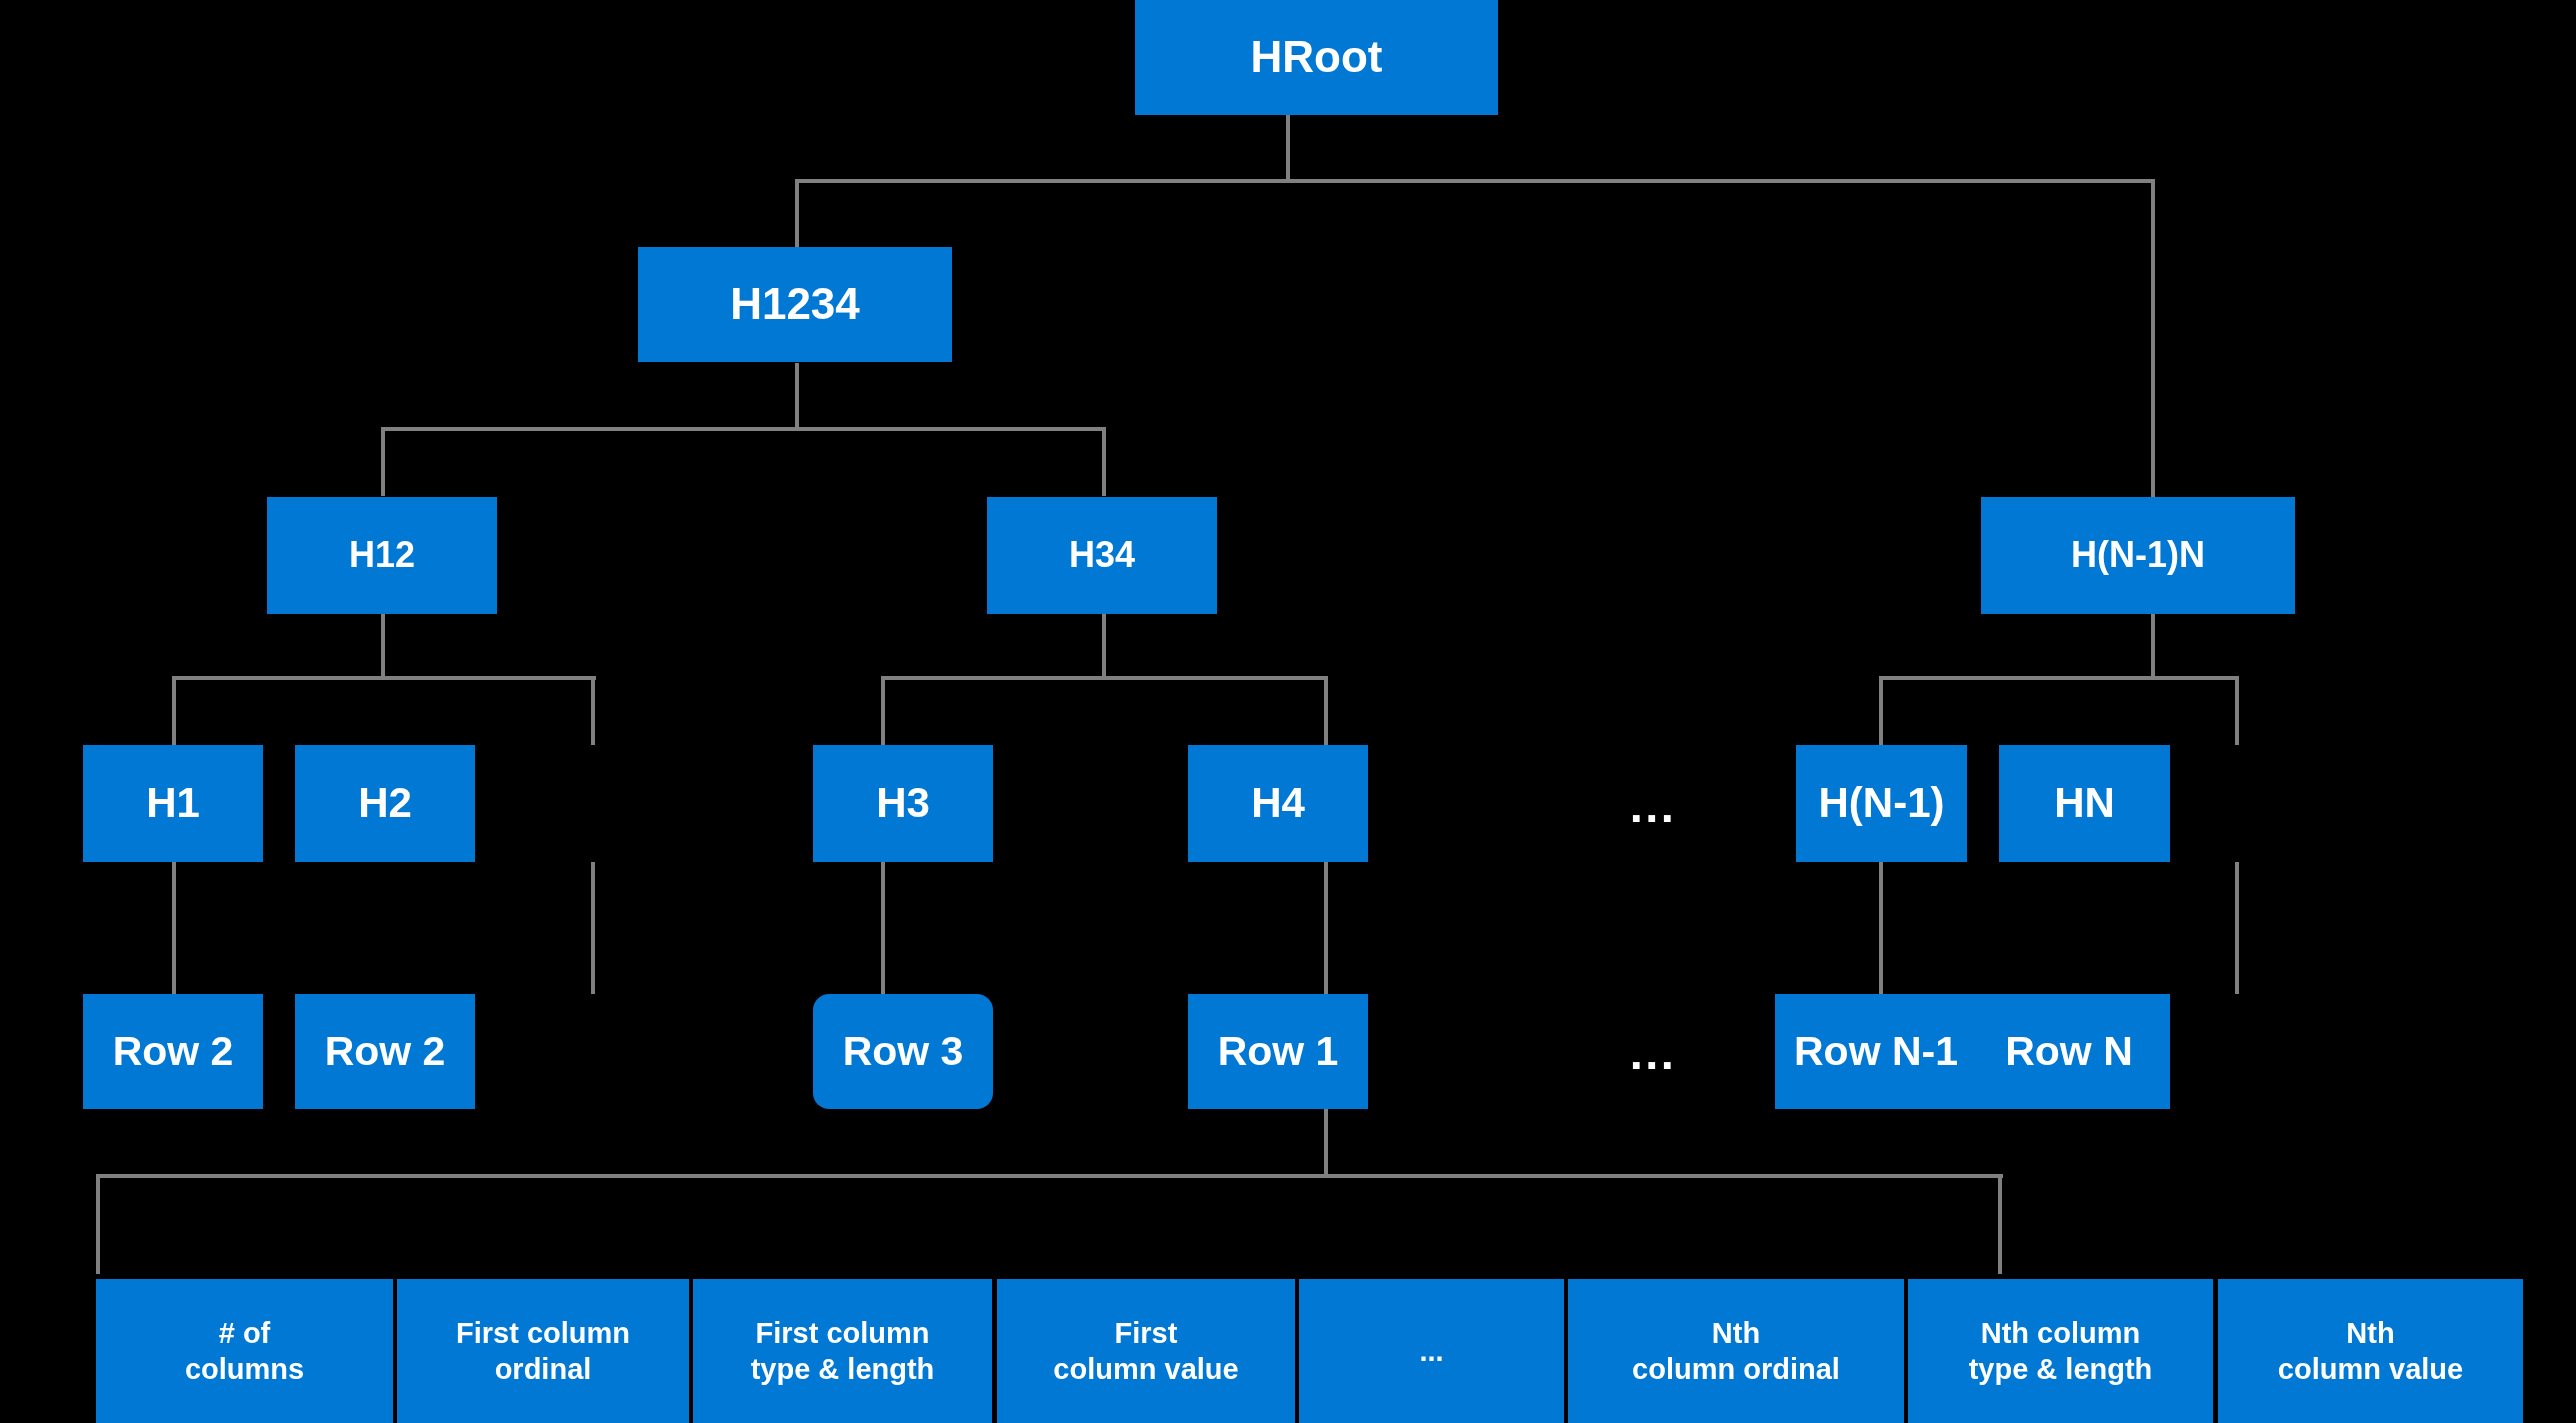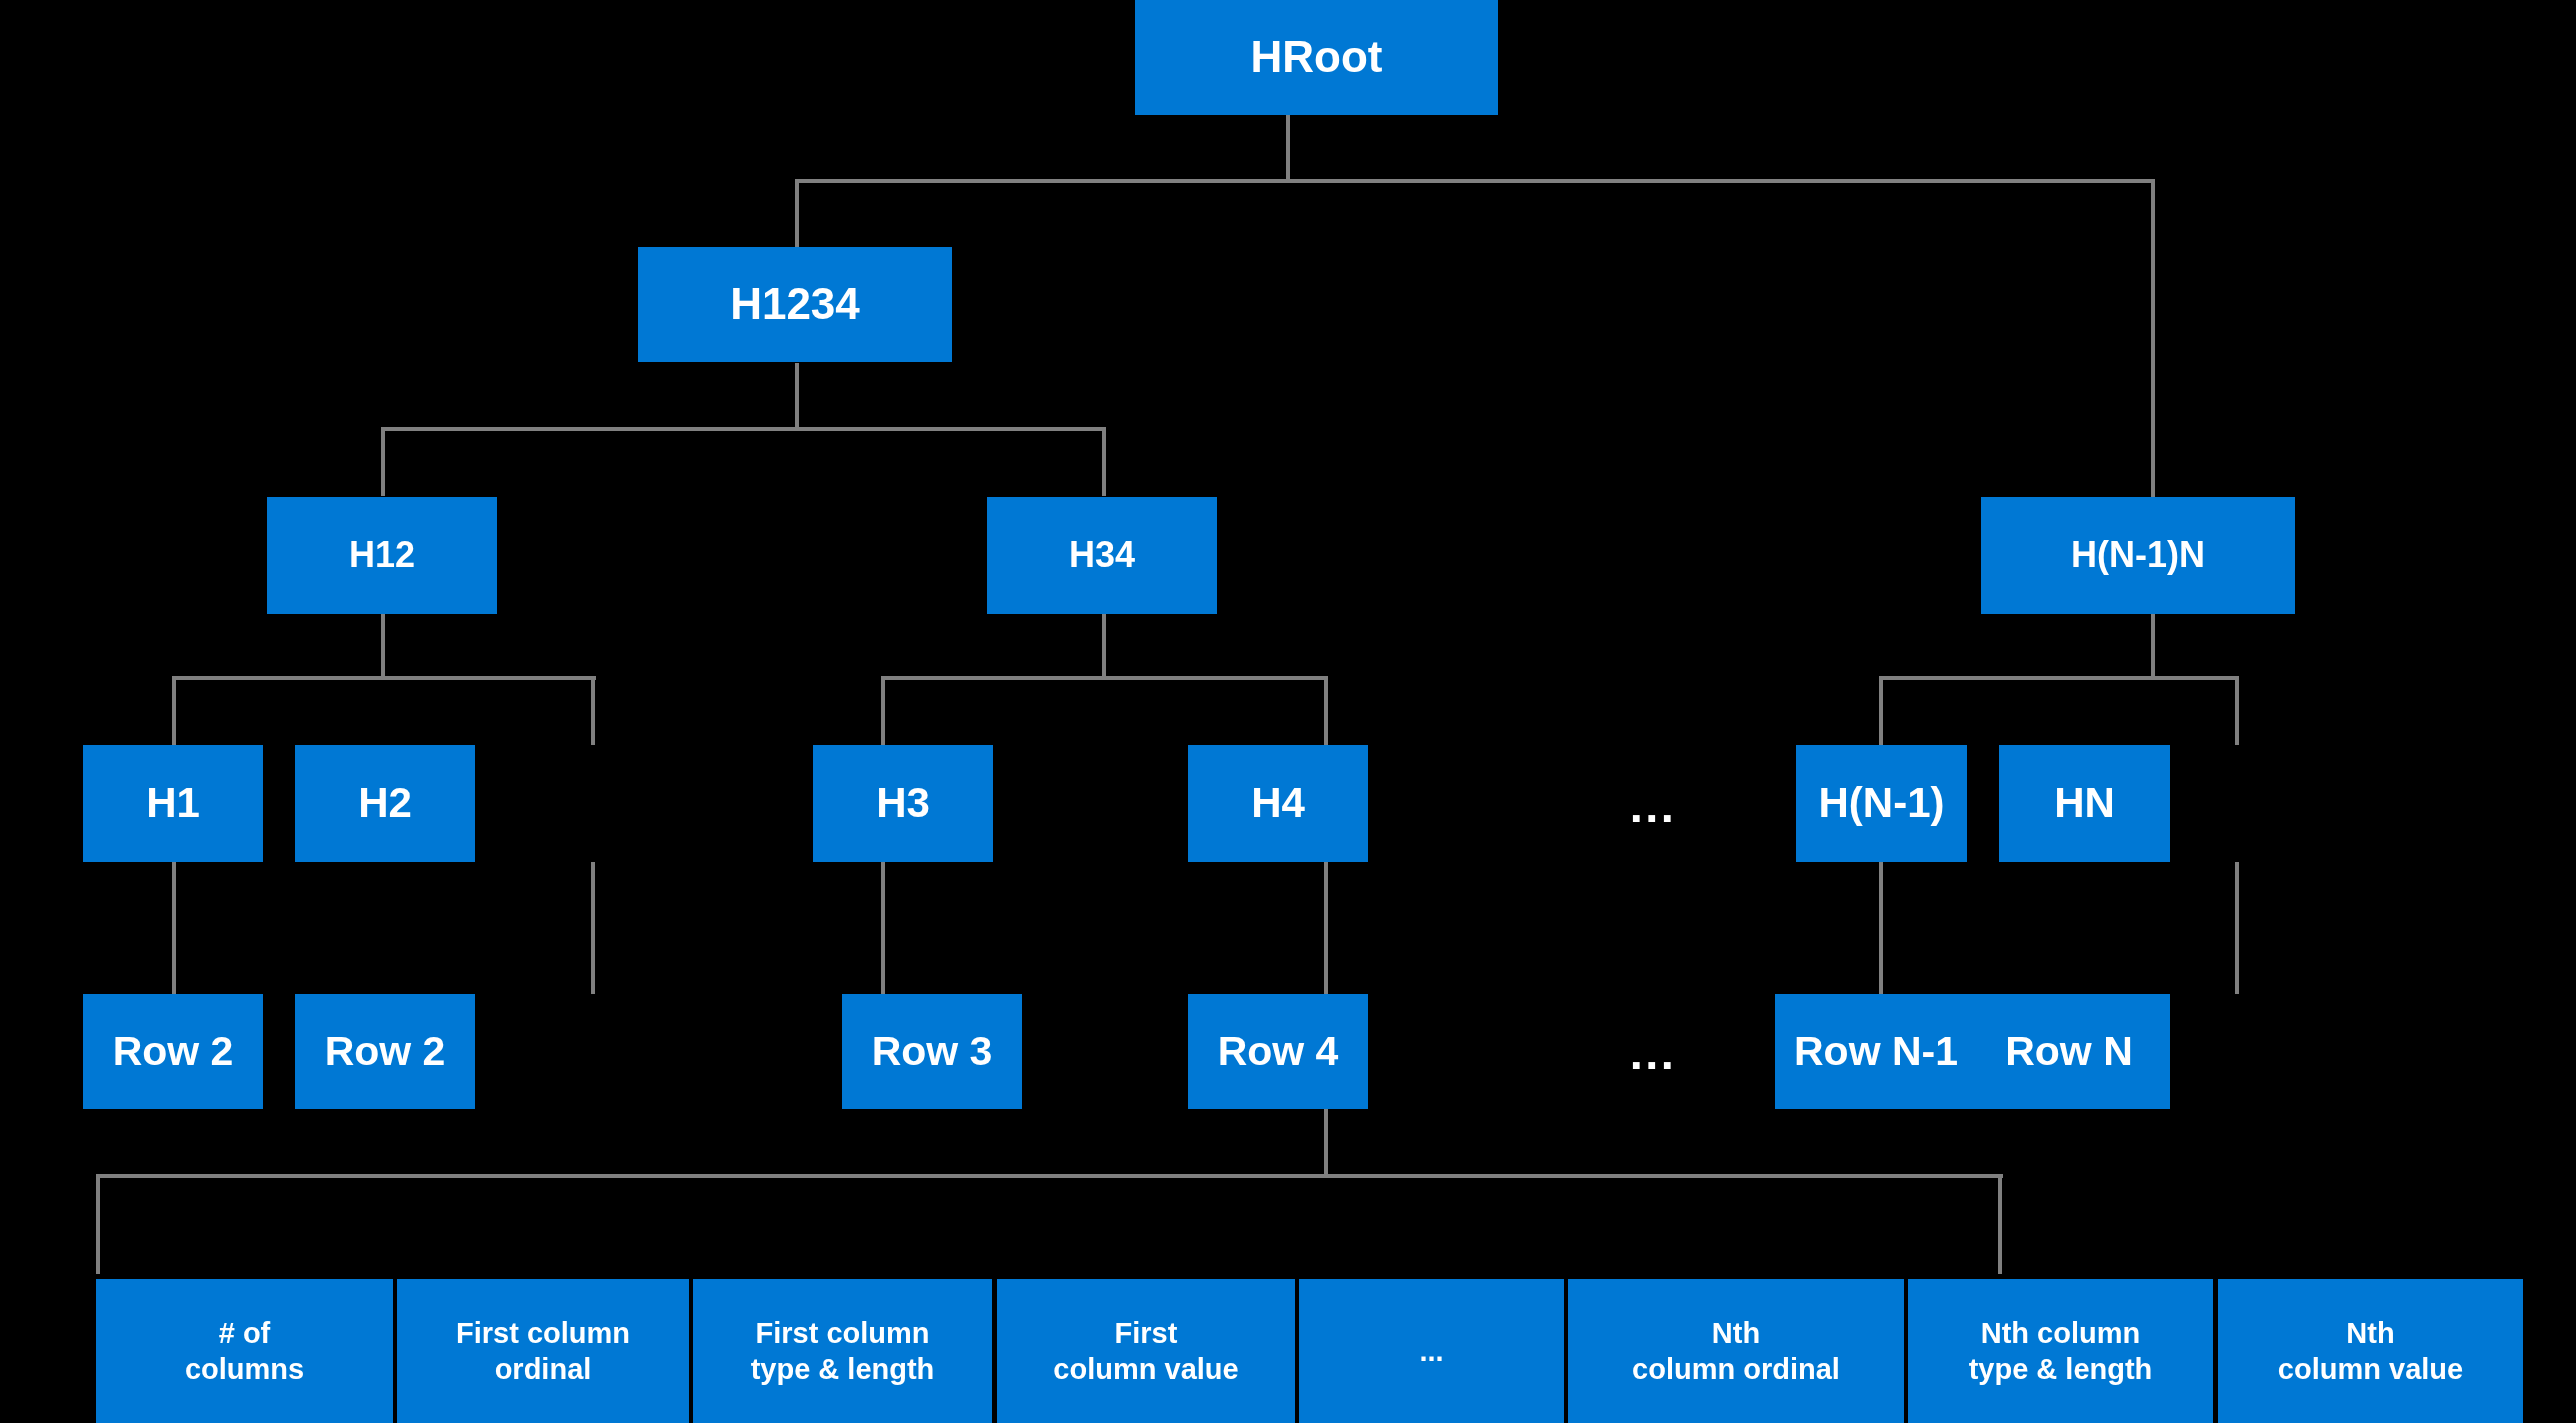--- a/index.html
+++ b/index.html
@@ -118,22 +118,22 @@
   <div class="node tier3" style="left:83px;top:745px;width:180px;height:117px;">H1</div>
   <div class="node tier3" style="left:295px;top:745px;width:180px;height:117px;">H2</div>
   <div class="node tier3" style="left:813px;top:745px;width:180px;height:117px;">H3</div>
   <div class="node tier3" style="left:1188px;top:745px;width:180px;height:117px;">H4</div>
   <div class="ellipsis" style="left:1602px;top:780px;width:102px;height:51px;">...</div>
   <div class="node tier3" style="left:1796px;top:745px;width:171px;height:117px;">H(N-1)</div>
   <div class="node tier3" style="left:1999px;top:745px;width:171px;height:117px;">HN</div>
 
   <div class="node tier4" style="left:83px;top:994px;width:180px;height:115px;">Row 2</div>
   <div class="node tier4" style="left:295px;top:994px;width:180px;height:115px;">Row 2</div>
-  <div class="node tier4" style="left:842px;top:994px;width:180px;height:115px;">Row 3</div>
-  <div class="node tier4" style="left:1188px;top:994px;width:180px;height:115px;">Row 4</div>
+  <div class="node tier4" style="left:813px;top:994px;width:180px;height:115px;border-radius:16px;">Row 3</div>
+  <div class="node tier4" style="left:1188px;top:994px;width:180px;height:115px;">Row 1</div>
   <div class="ellipsis" style="left:1602px;top:1027px;width:102px;height:51px;">...</div>
   <div class="node tier4" style="left:1775px;top:994px;width:202px;height:115px;">Row N-1</div>
   <div class="node tier4" style="left:1968px;top:994px;width:202px;height:115px;">Row N</div>
 
   <div class="node col" style="left:96px;top:1279px;width:297px;height:145px;"># of
 columns</div>
   <div class="node col" style="left:397px;top:1279px;width:292px;height:145px;">First column
 ordinal</div>
   <div class="node col" style="left:693px;top:1279px;width:299px;height:145px;">First column
 type &amp; length</div>

